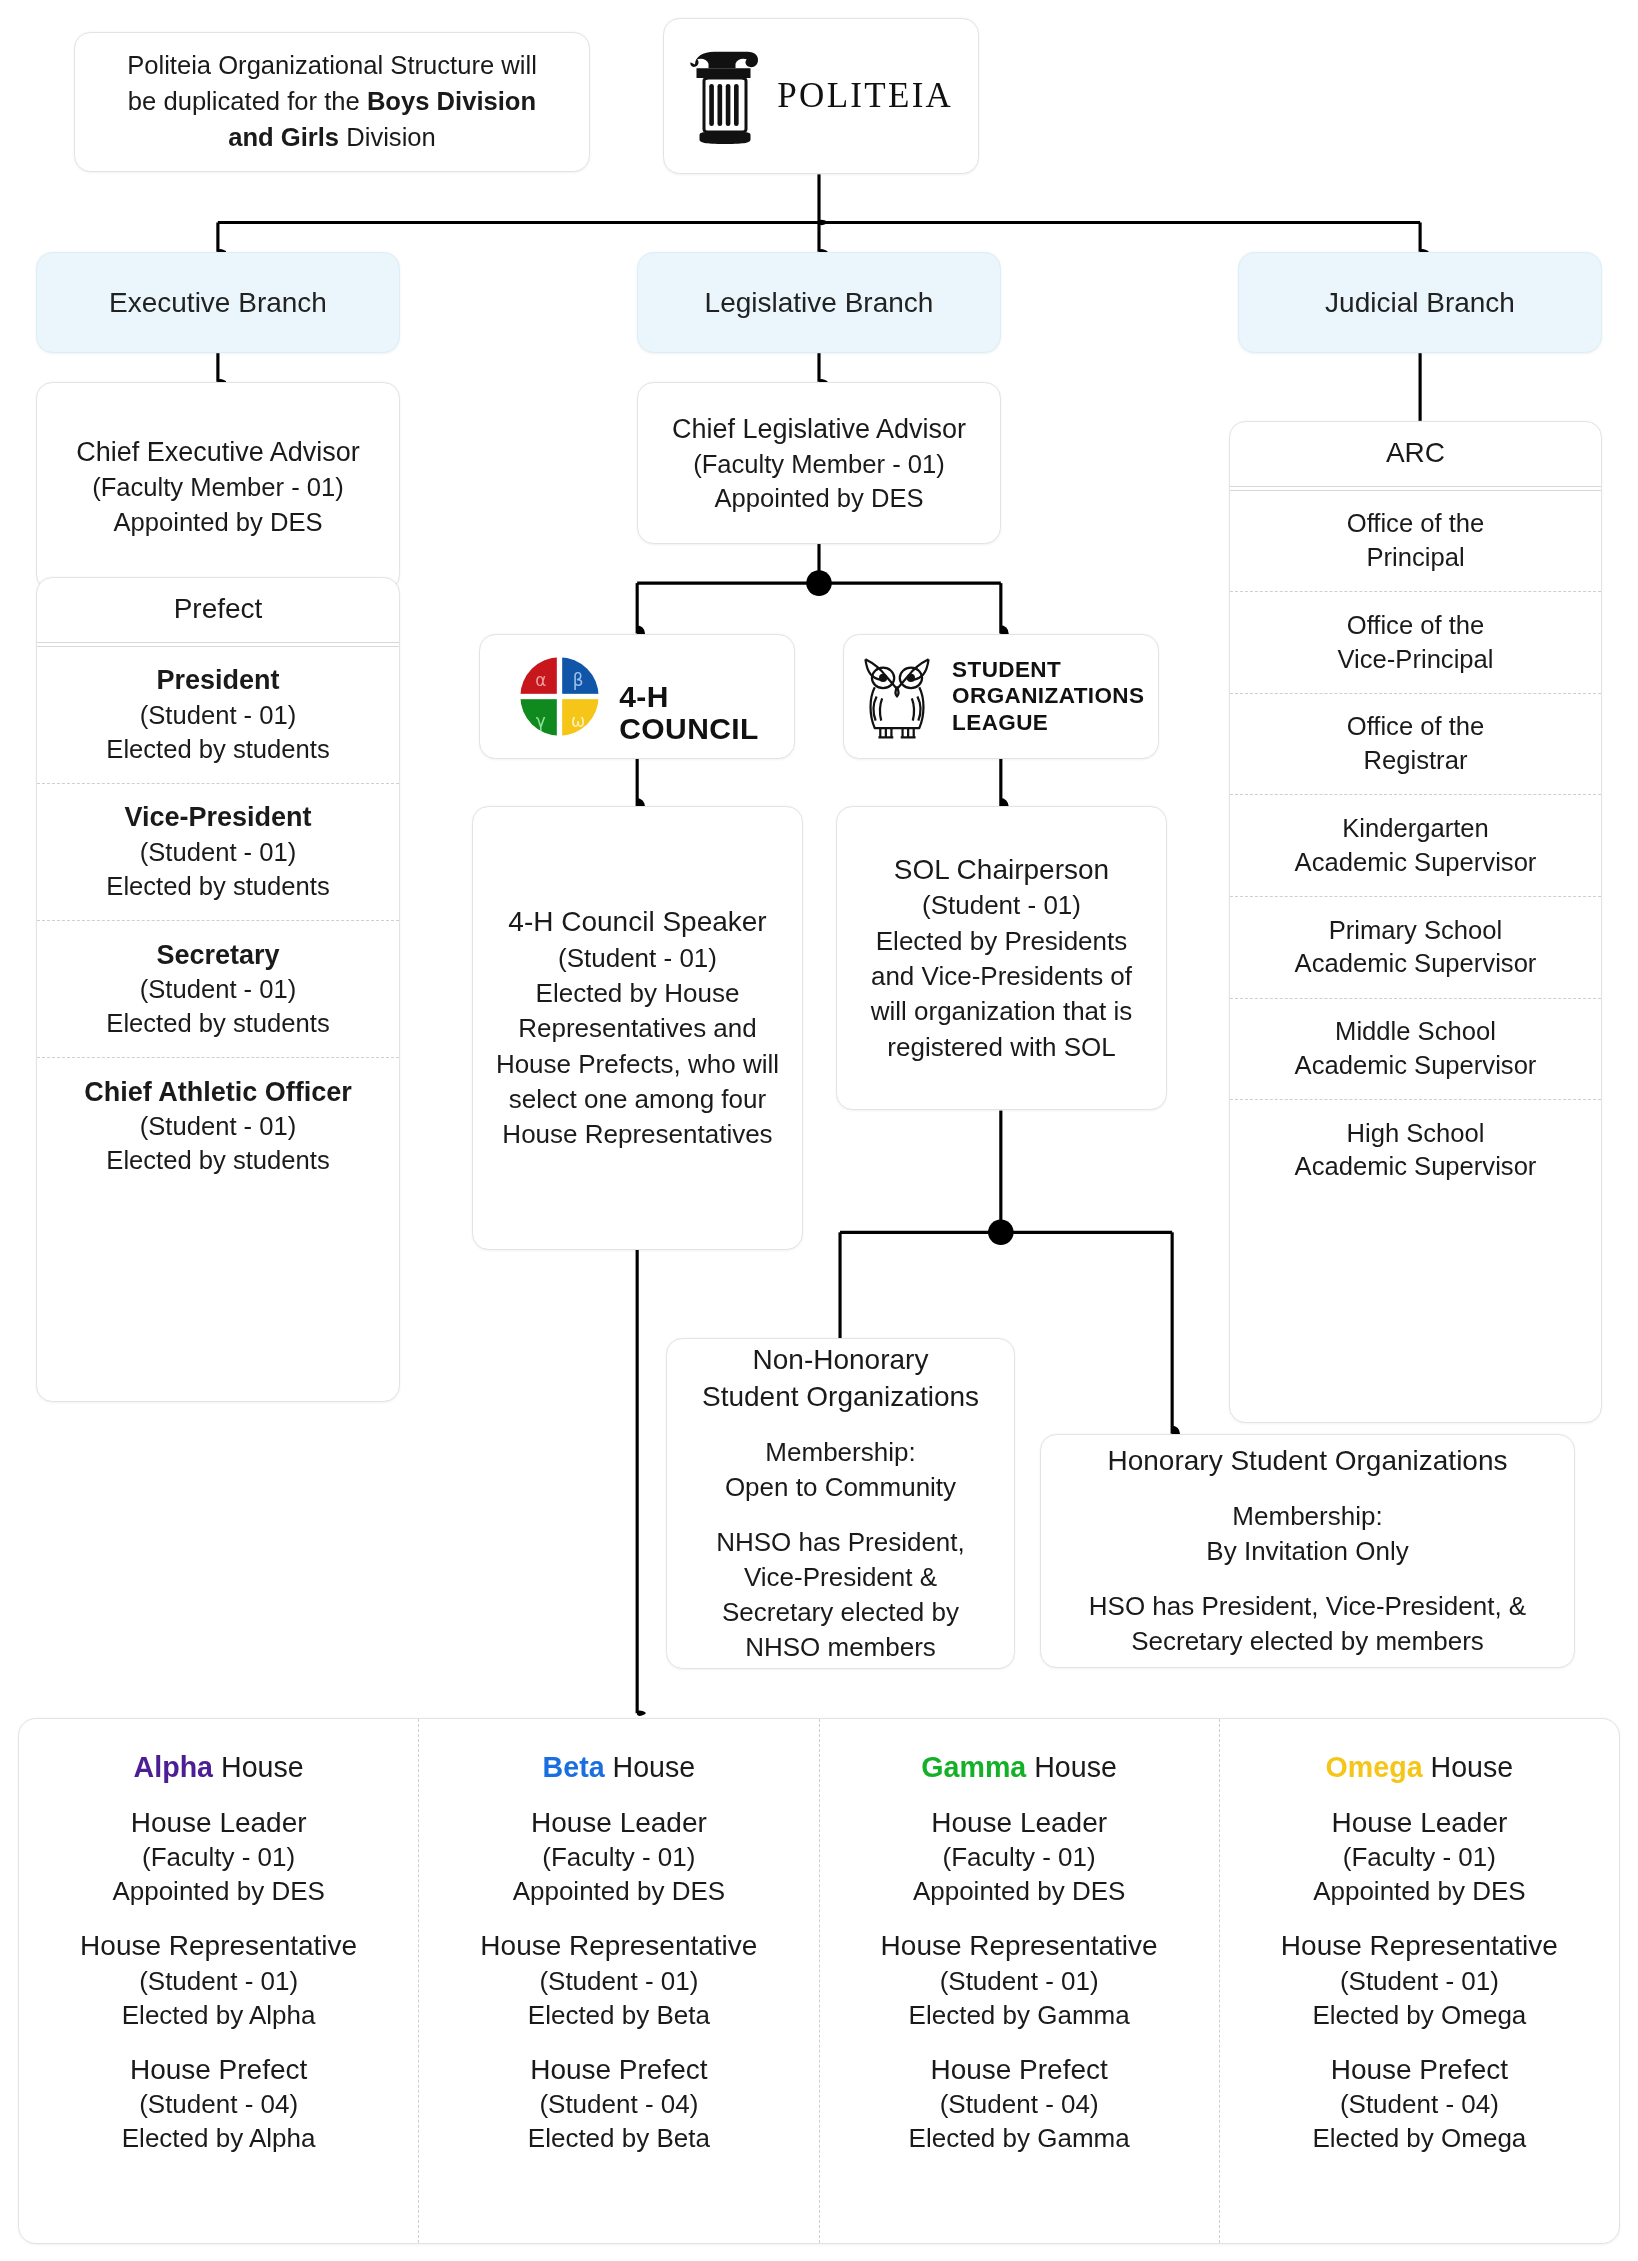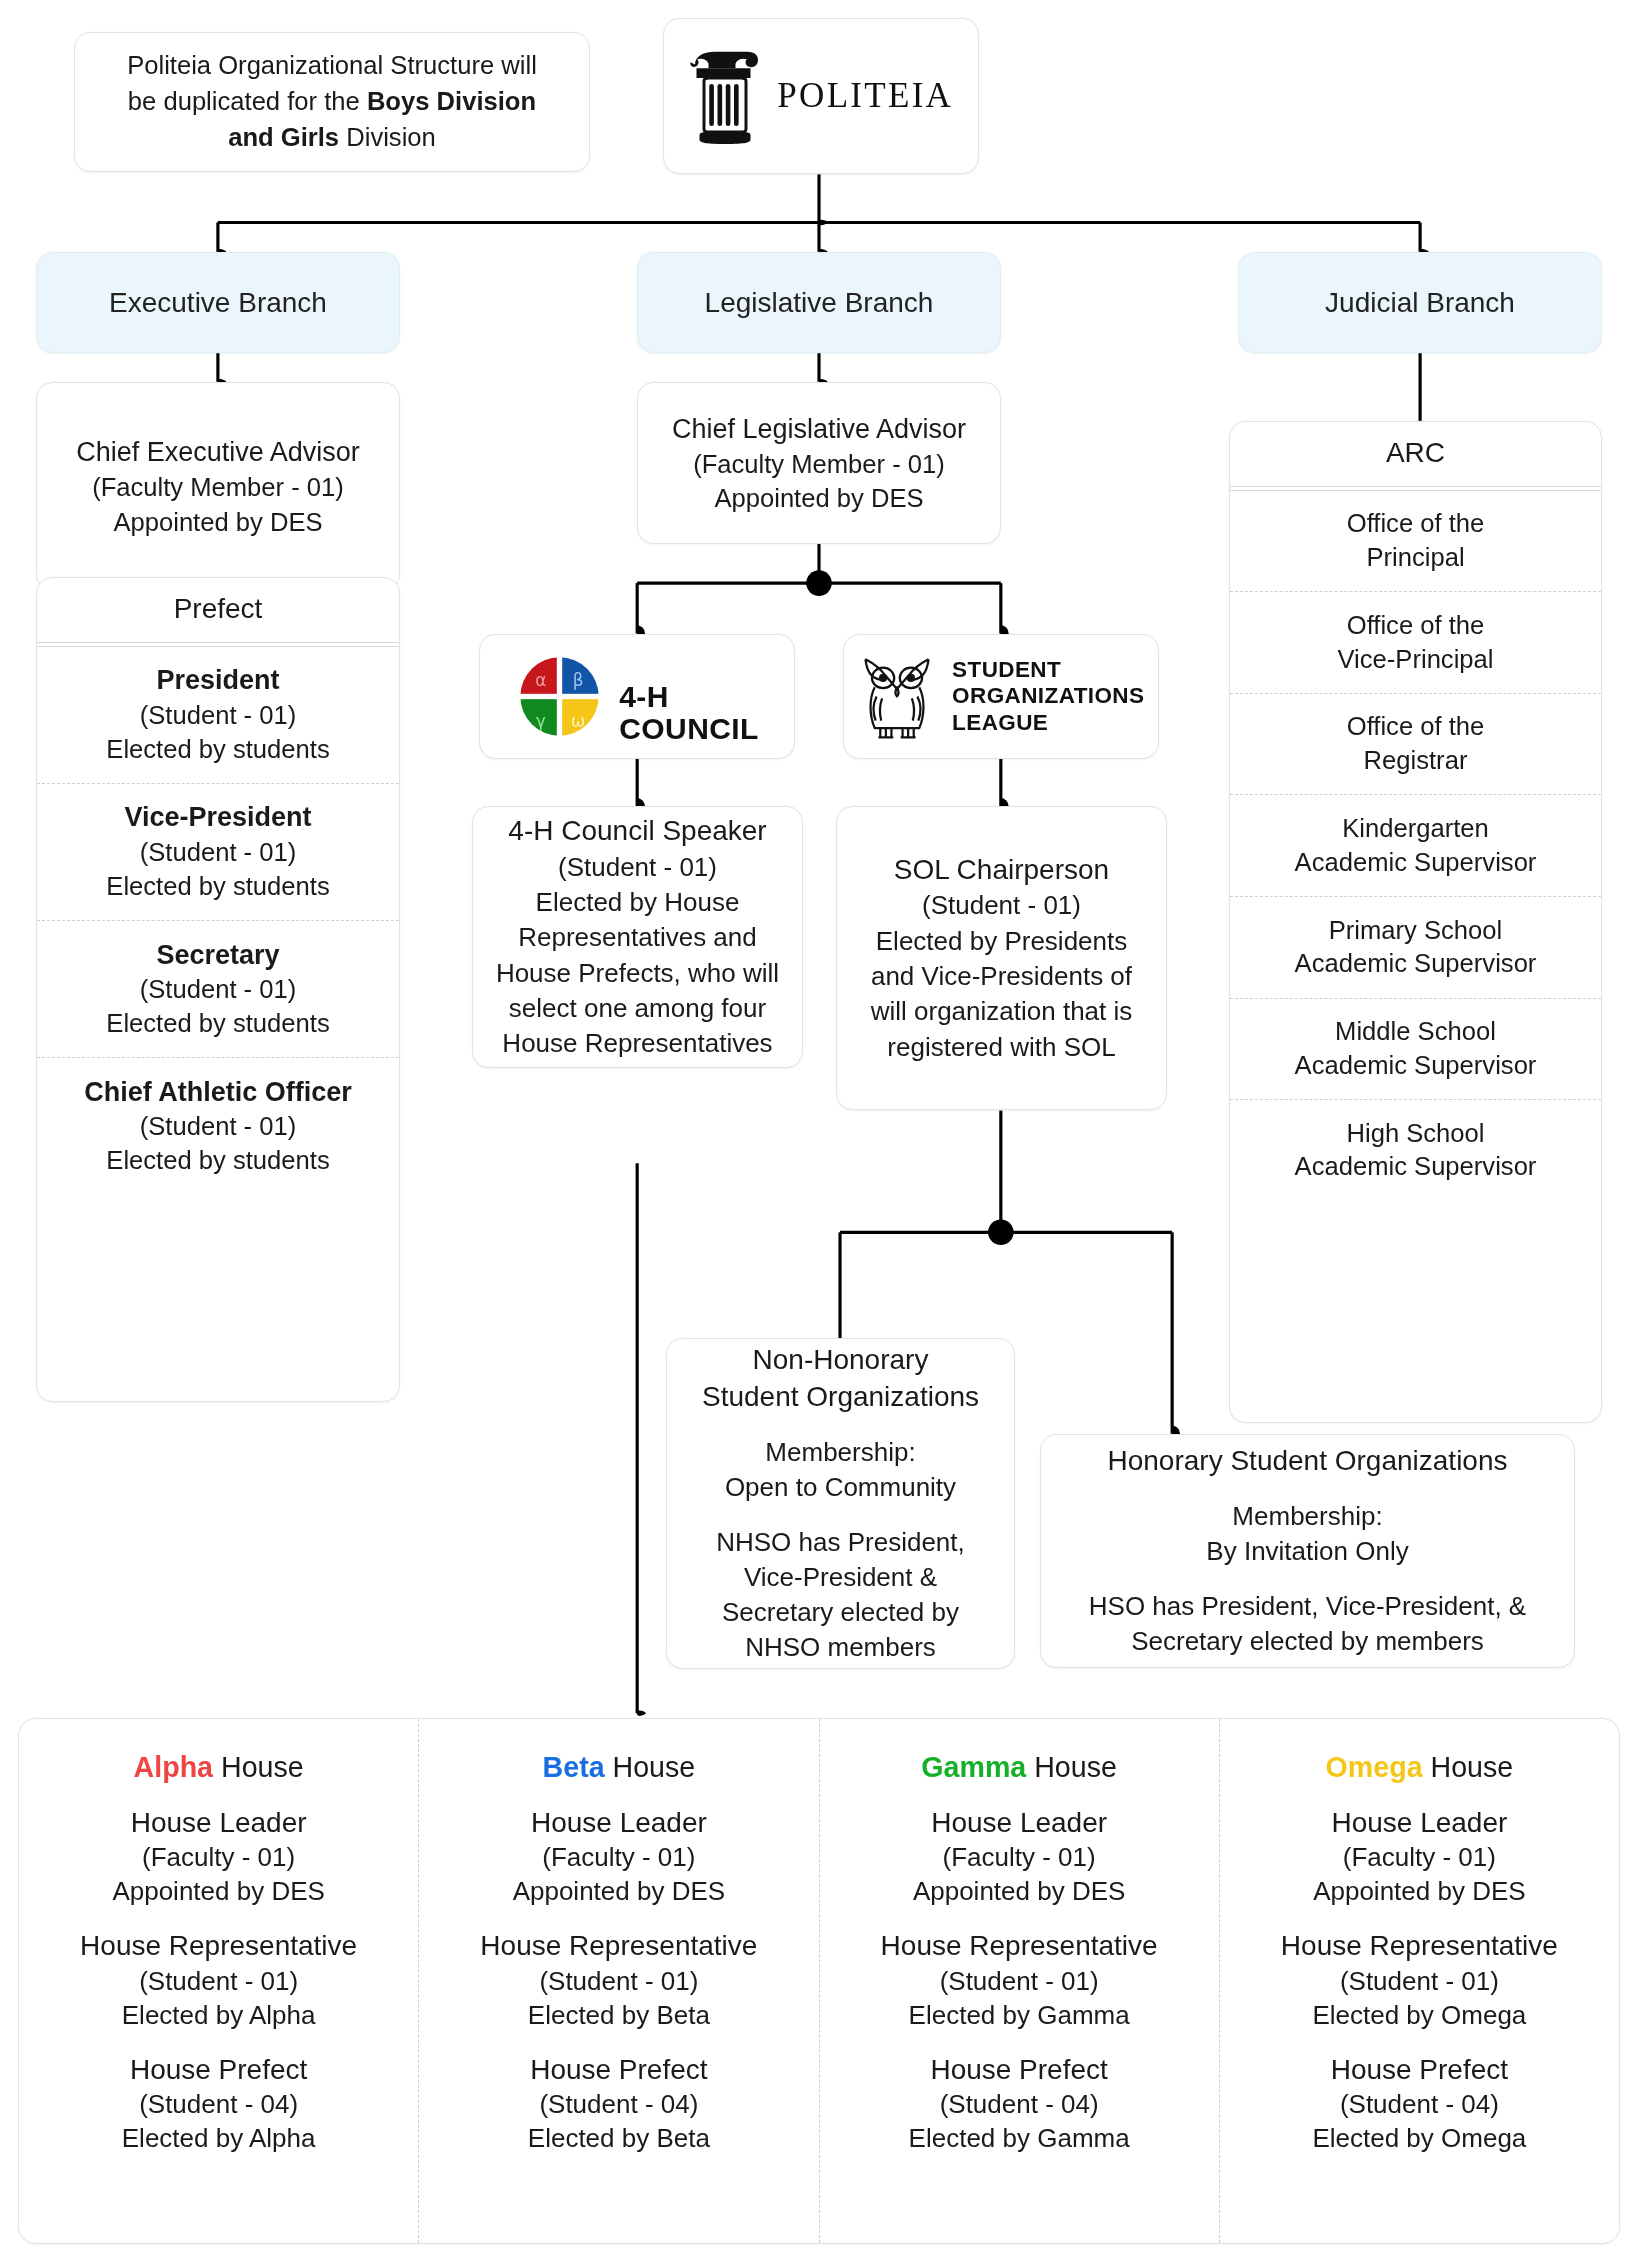--- a/index.html
+++ b/index.html
@@ -309,21 +309,21 @@
         <circle cx="57" cy="30" r="4.4" fill="#111"></circle>
       </svg>
       <span class="sol-txt">
         <span>STUDENT</span><br>
         <span>ORGANIZATIONS</span><br>
         <span>LEAGUE</span>
       </span>
     </div>
   </div>
 
-  <div class="node" style="left:472px; top:806px; width:331px; height:262px;">
+  <div class="node" style="left:472px; top:806px; width:331px; height:444px;">
     <div class="spbody">
       <div class="hd">4-H Council Speaker</div>
       <div class="bd">(Student - 01)</div>
       <div class="bd">Elected by House Representatives and House Prefects, who will select one among four House Representatives</div>
     </div>
   </div>
 
   <div class="node" style="left:836px; top:806px; width:331px; height:304px;">
     <div class="spbody">
       <div class="hd">SOL Chairperson</div>
@@ -350,21 +350,21 @@
       <p>
         <span>Membership:</span><br><span>By Invitation Only</span>
       </p>
       <p>HSO has President, Vice-President, &amp; Secretary elected by members</p>
     </div>
   </div>
 
   <div id="houses">
     <div class="house-col">
       <div class="house-name">
-        <span class="greek" style="color: #ef4444;">Alpha</span><span> House</span>
+        <span class="greek" style="color: #4c1d95;">Alpha</span><span> House</span>
       </div>
       <div class="hrole">
         <span class="r1">House Leader</span>
         <span class="r2">(Faculty - 01)</span>
         <span class="r3">Appointed by DES</span>
       </div>
       <div class="hrole">
         <span class="r1">House Representative</span>
         <span class="r2">(Student - 01)</span>
         <span class="r3">Elected by Alpha</span>

